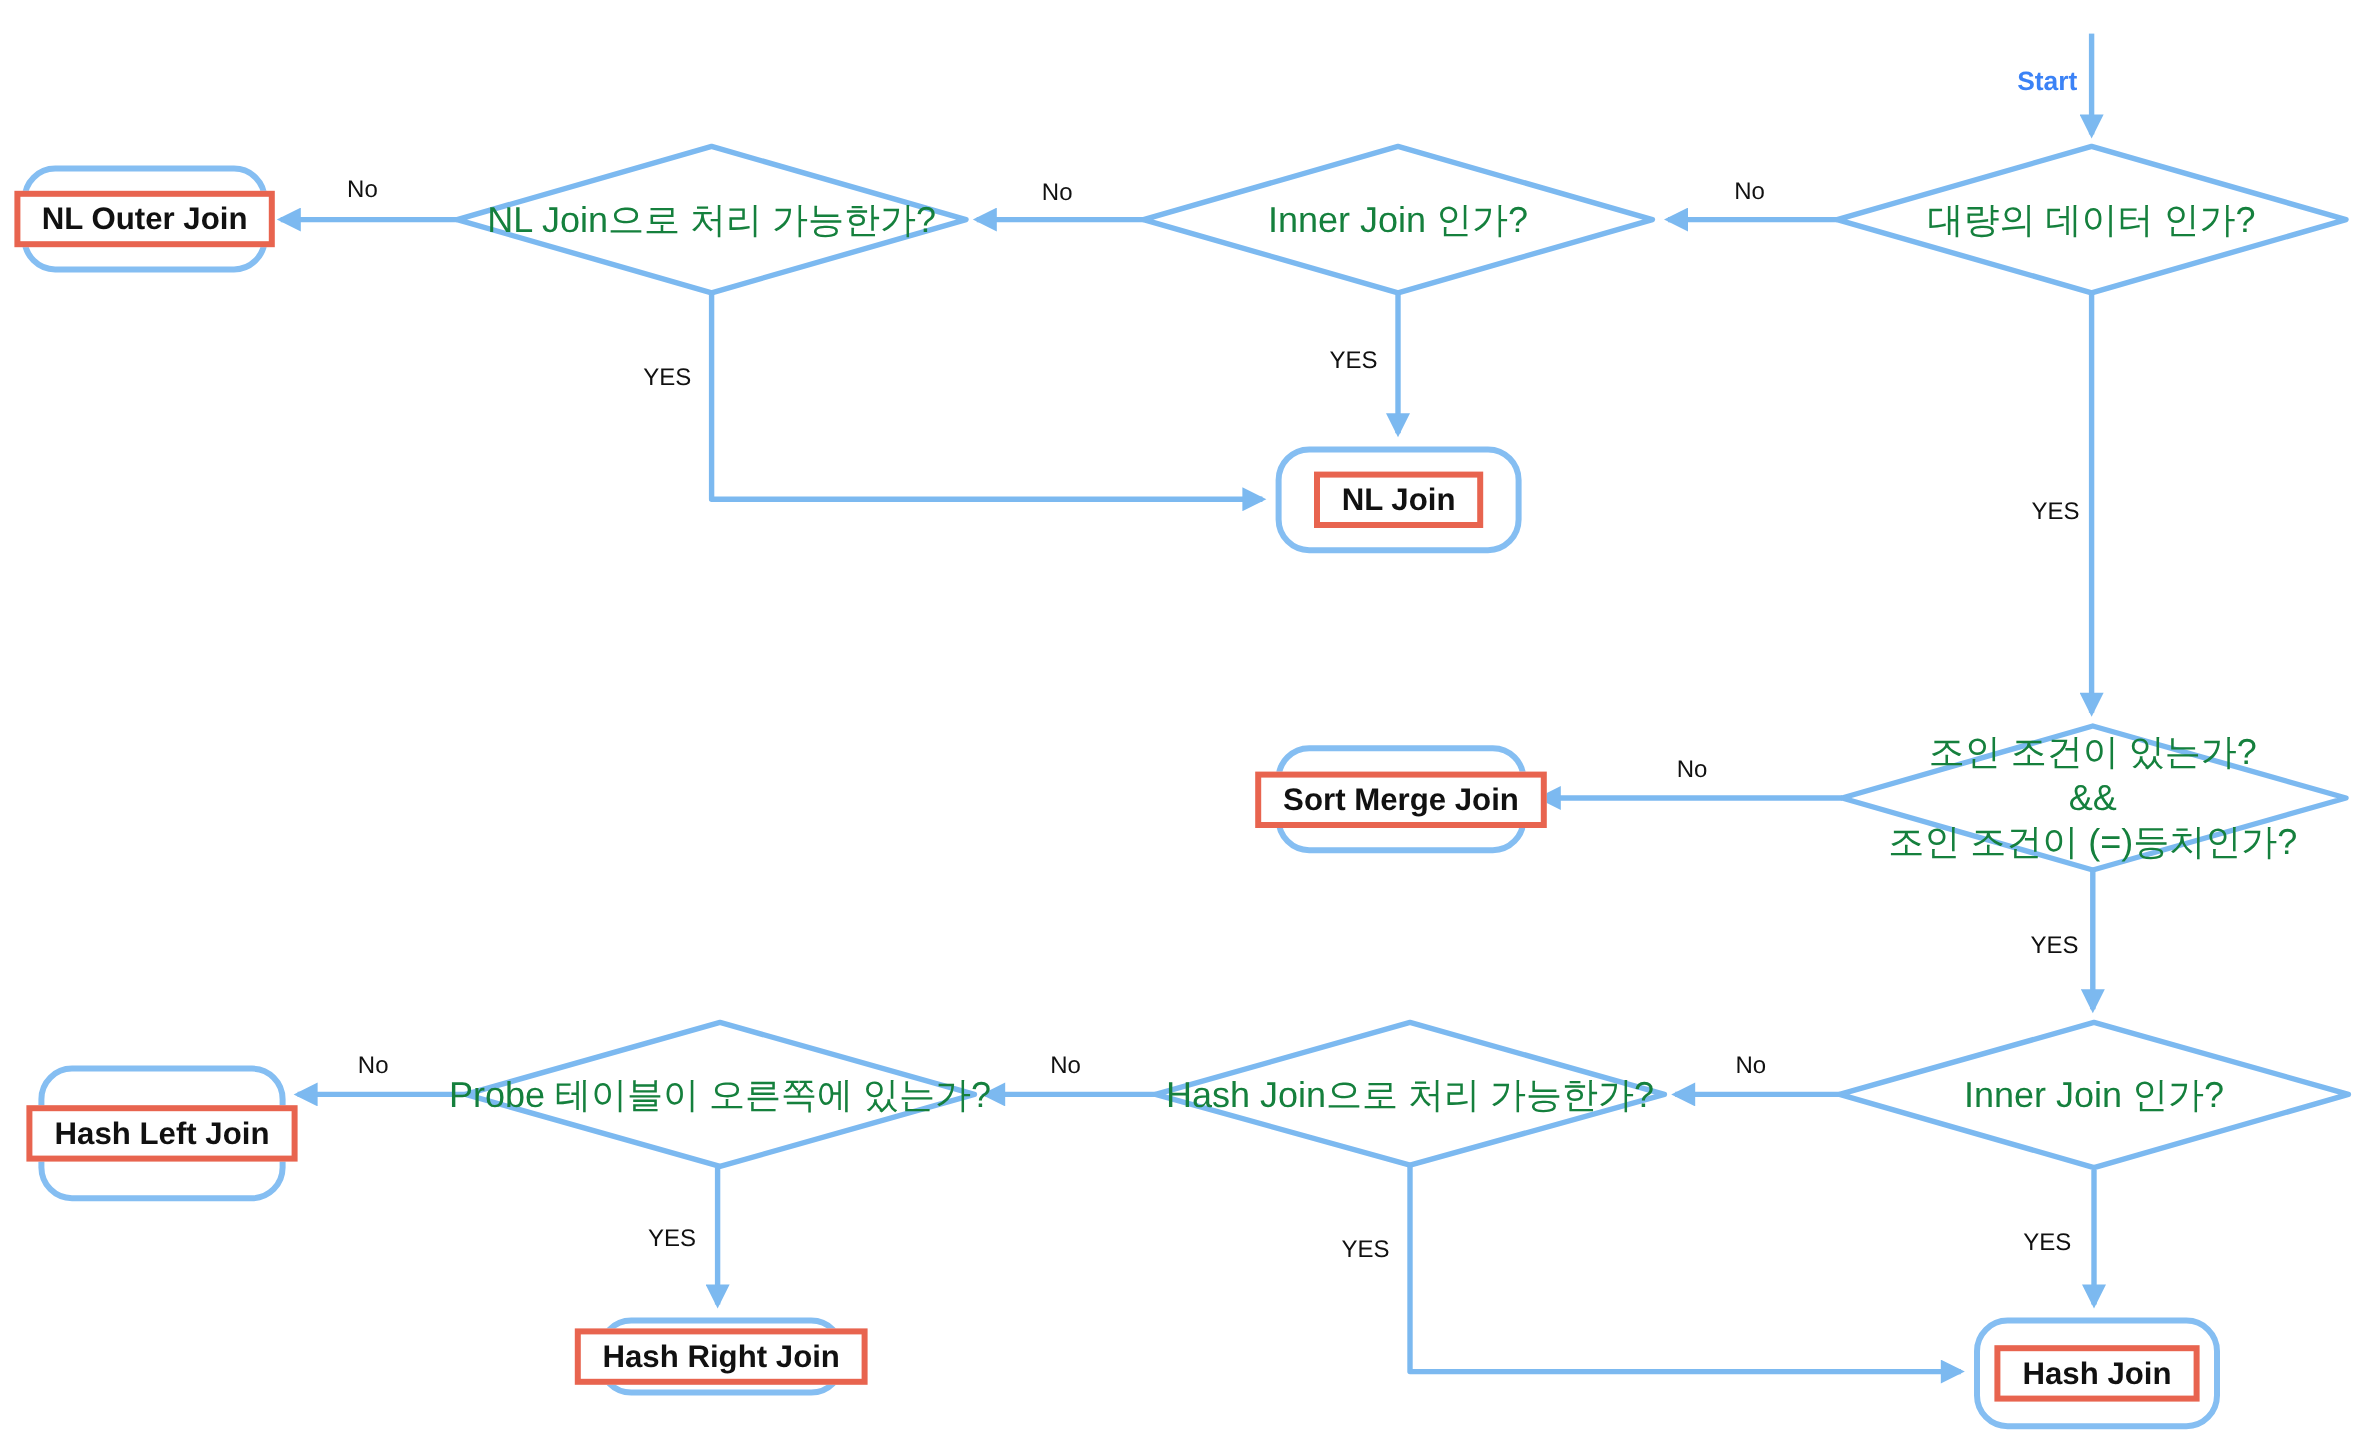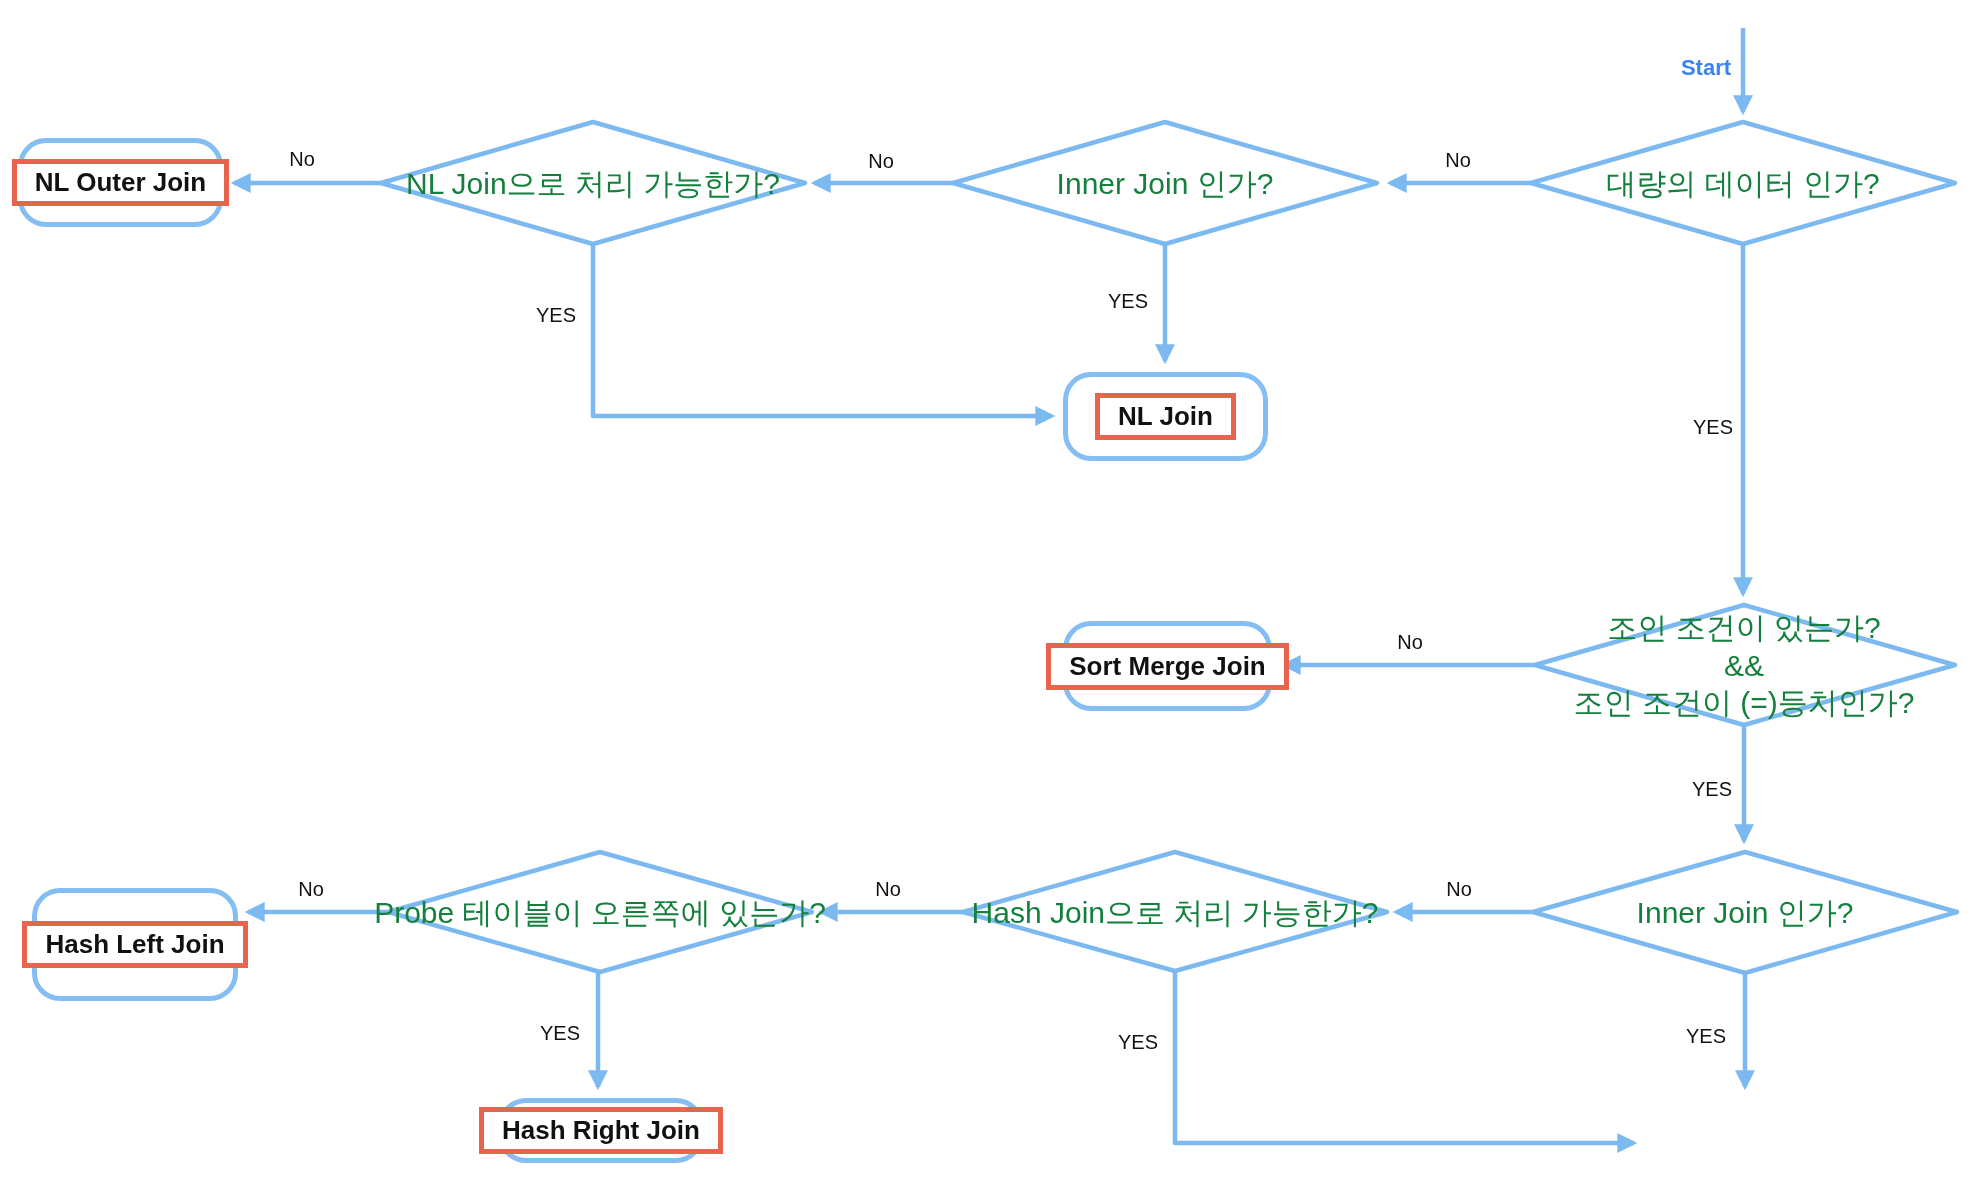--- a/index.html
+++ b/index.html
@@ -134,14 +134,17 @@
   </div>
 
   <div class="result-box" style="left:32px;top:865px;width:206px;height:113px;margin-top:23px;">
     <div class="result-inner">Hash Left Join</div>
   </div>
 
   <div class="result-box" style="left:498px;top:1098px;width:206px;height:65px;">
     <div class="result-inner">Hash Right Join</div>
   </div>
 
+  <div class="result-box" style="left:1645px;top:1098px;width:205px;height:93px;">
+    <div class="result-inner">Hash Join</div>
+  </div>
 
 </div>
 
 </body></html>

